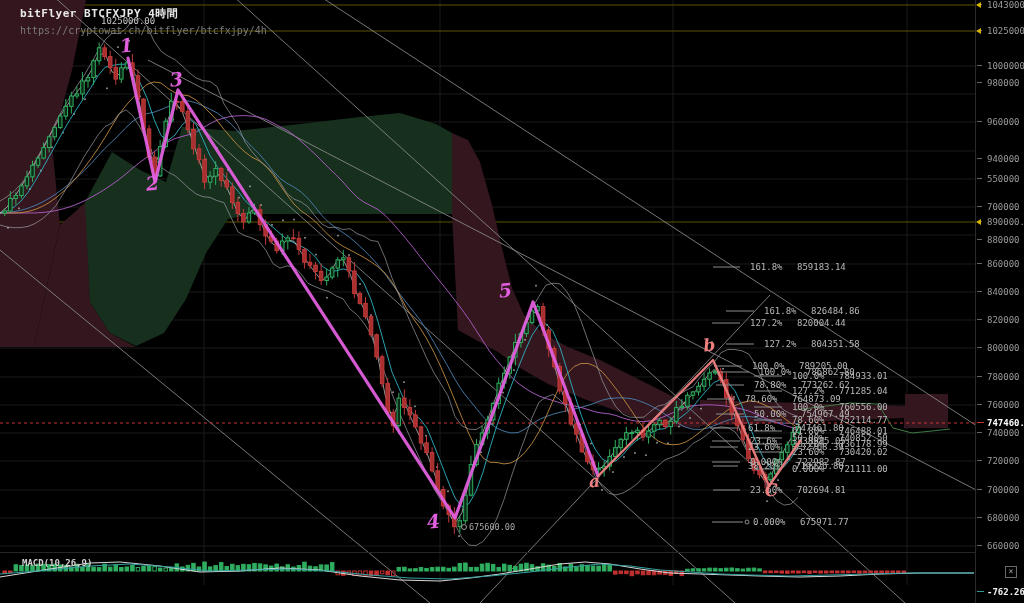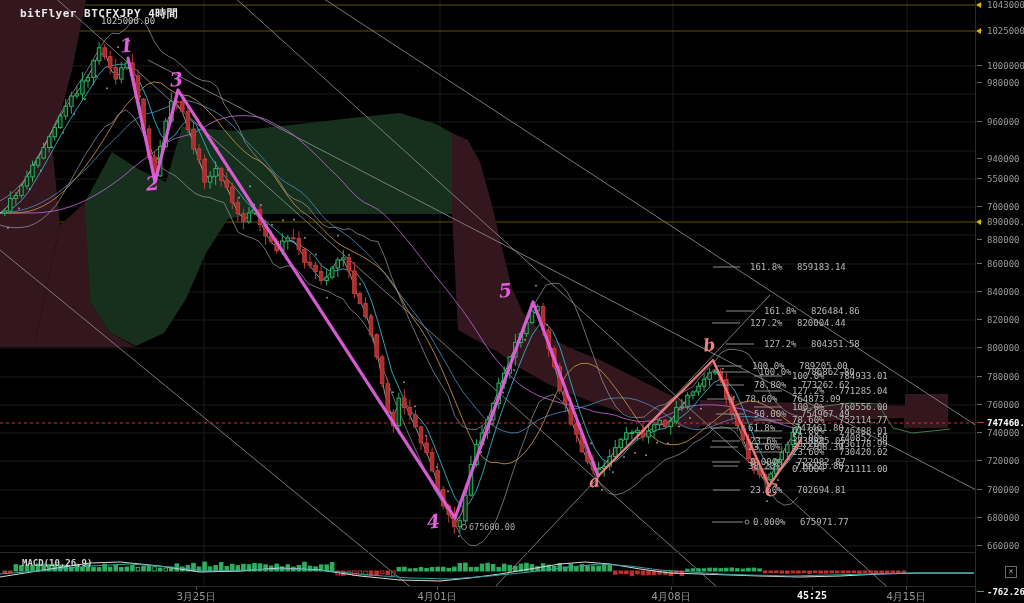--- a/index.html
+++ b/index.html
@@ -721,20 +721,21 @@
         <rect x="902.0999999999975" y="571" width="3.5" height="1.754509494355625" fill="#c03030" stroke="#c03030" stroke-width="1"></rect>
         <polyline points="0,577 50,569 90,563 120,562 160,566 200,572 240,571 280,568 320,570 360,576 400,580 440,581 470,578 500,574 530,569 560,564 585,562 610,564 640,569 670,573 700,574 730,575 760,576 800,577 840,576 880,574 920,573 974,573" fill="none" stroke="#d8d8d8" stroke-width="1"></polyline>
         <polyline points="0,574 50,570 90,566 130,564 170,567 210,571 250,570 290,569 330,571 370,575 410,578 450,579 490,576 530,572 570,567 600,564 630,566 660,570 690,572 720,574 750,575 790,576 830,575 870,574 910,573 974,573" fill="none" stroke="#35a0a0" stroke-width="1"></polyline>
         <line x1="908" y1="573" x2="974" y2="573" stroke="#35a0a0" stroke-width="1" stroke-dasharray="1 3"></line>
         <text x="22" y="566" fill="#d0d0d0" font-size="9px" font-weight="bold" font-family="DejaVu Sans Mono, monospace">MACD(10,26,9)</text>
       </g>
     </svg>
 
   <div class="hdr">
     <div class="t">bitFlyer BTCFXJPY 4時間</div>
+    <div class="u">https://cryptowat.ch/bitflyer/btcfxjpy/4h</div>
   </div>
 
   <div id="price-axis">
       <div class="tick" style="top: 0px;">
         <span class="dash"></span>
         <span class="tri"></span>
         <span class="lbl">1043000.0</span>
       </div>
       <div class="tick" style="top: 26px;">
         <span class="dash"></span>
@@ -821,28 +822,16 @@
       <div class="tick cur" style="top: 418px;">
         <span class="dash"></span>
         <span class="lbl">747460.00</span>
       </div>
       <div class="tick macdv" style="top: 587px;">
         <span class="dash"></span>
         <span class="lbl">-762.26</span>
       </div>
     </div>
 
-  <div id="time-axis">
-      <div class="dlbl" style="left: 196px;">3月25日</div>
-      <div class="dtick" style="left: 196px;"></div>
-      <div class="dlbl" style="left: 437px;">4月01日</div>
-      <div class="dtick" style="left: 437px;"></div>
-      <div class="dlbl" style="left: 671px;">4月08日</div>
-      <div class="dtick" style="left: 671px;"></div>
-      <div class="dlbl" style="left: 906px;">4月15日</div>
-      <div class="dtick" style="left: 906px;"></div>
-      <div class="dlbl cd" style="left: 812px;">45:25</div>
-      <div class="dtick" style="left: 812px;"></div>
-    </div>
 
   <div class="close-box">×</div>
 
 </div>
 
 </body></html>

